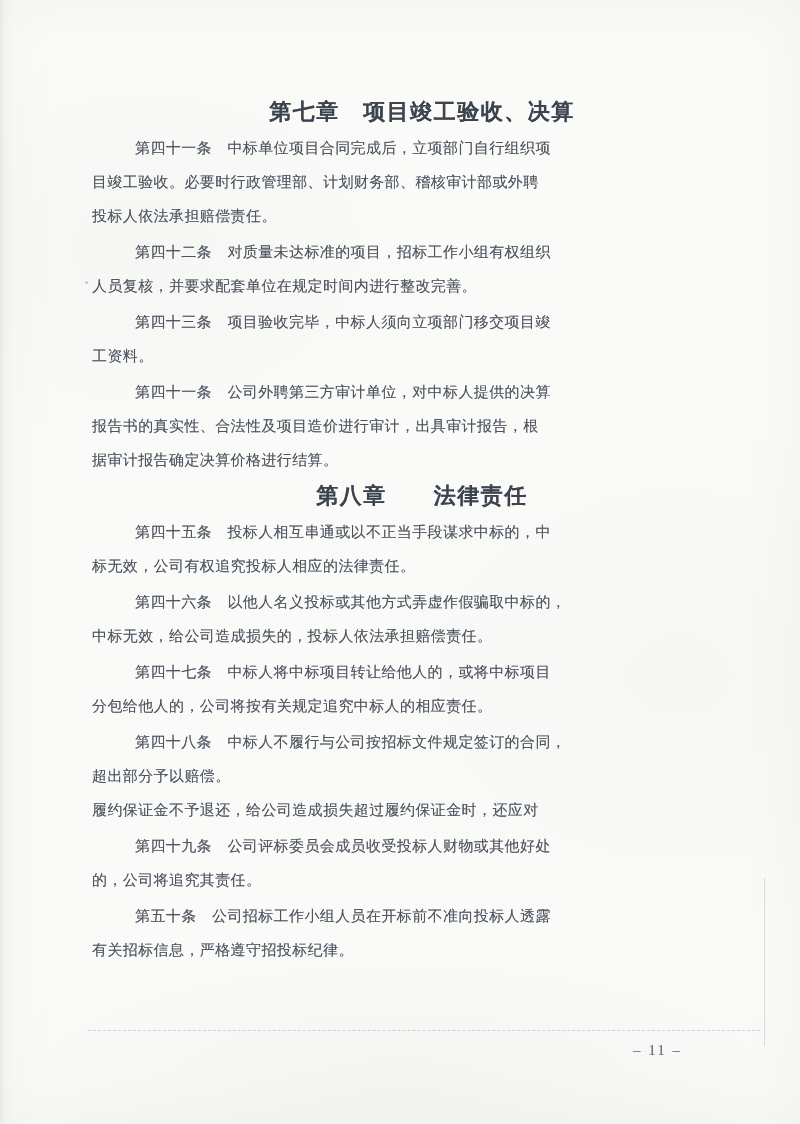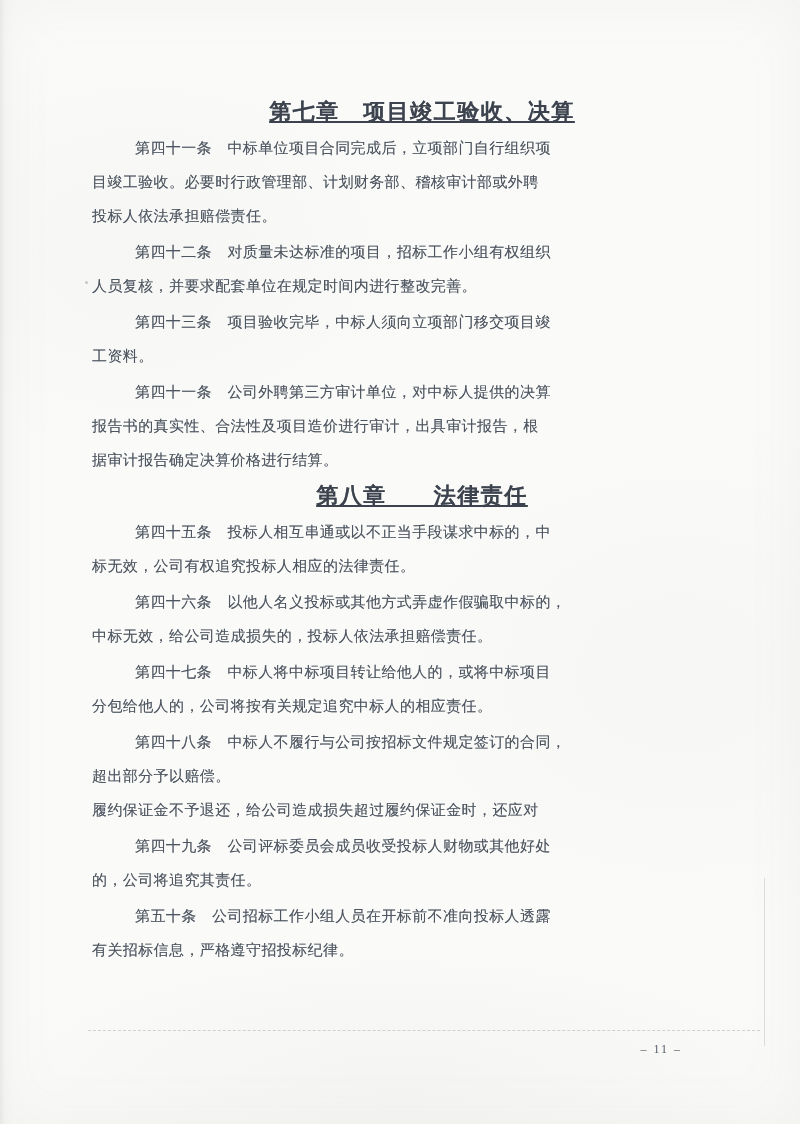--- a/index.html
+++ b/index.html
@@ -27,36 +27,35 @@
     height:34px;line-height:34px;
     margin-top:2px;
     font-size:22px;
     font-weight:bold;
     letter-spacing:1.5px;
     color:#3c434e;
     text-align:center;
     padding-left:38px;
     white-space:nowrap;
     text-shadow:0 0 0.5px rgba(60,67,78,0.55);
-    text-decoration:underline;
   }
   .para{margin-top:2px;}
   .para .line{
     height:34px;line-height:34px;
     font-size:15px;
     letter-spacing:0.4px;
     white-space:nowrap;
     text-shadow:0 0 0.6px rgba(77,85,96,0.45);
   }
   .para .line:first-child{padding-left:43px;}
   .page-number{
     position:absolute;
     top:1042px;
     right:118px;
-    font-size:12px;
+    font-size:15px;
     letter-spacing:2px;
     color:#565e69;
     white-space:nowrap;
   }
   .artifact-hline{
     position:absolute;
     left:88px;top:1030px;
     width:672px;height:0;
     border-top:1px dashed rgba(125,130,132,0.40);
     opacity:0.8;

